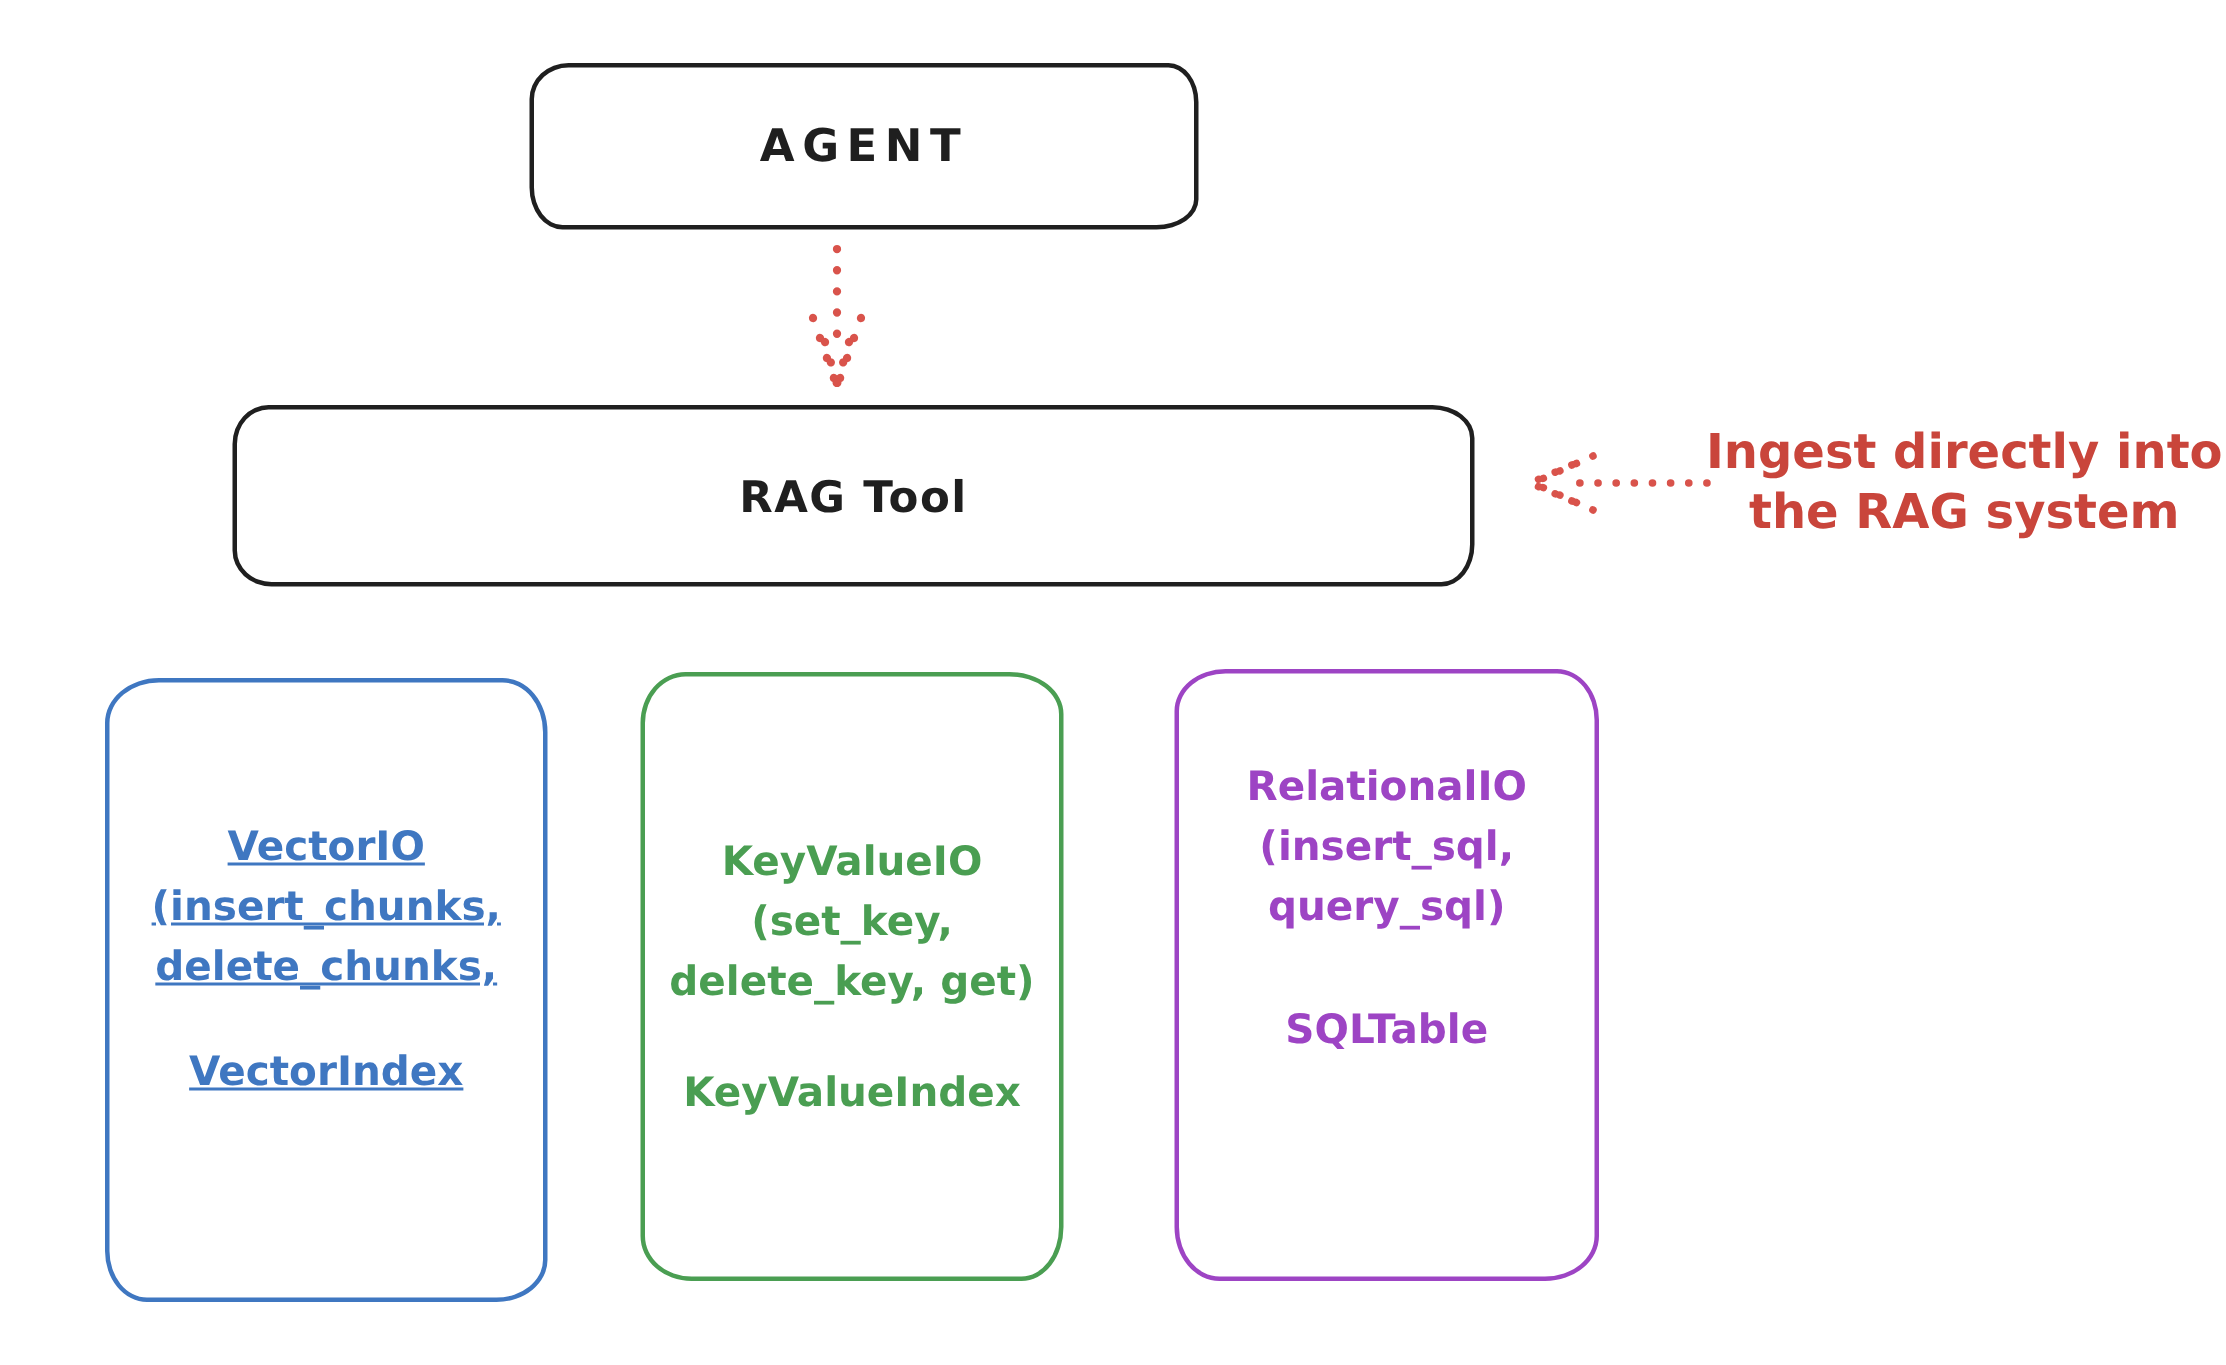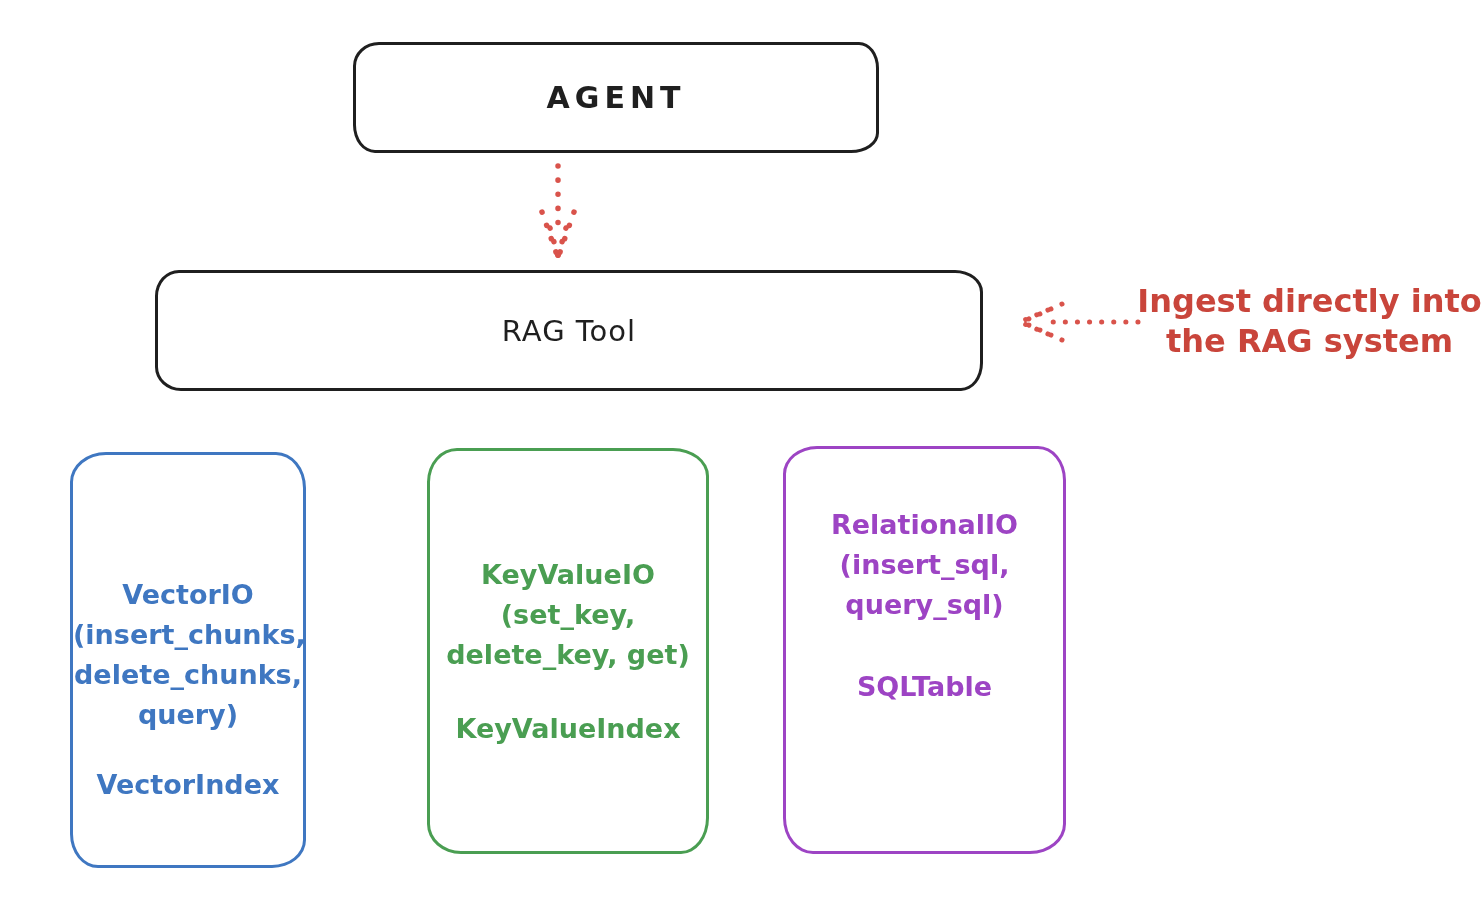--- a/index.html
+++ b/index.html
@@ -21,28 +21,28 @@
     background: #ffffff;
     display: flex;
     align-items: center;
     justify-content: center;
   }
   .black-box {
     border: 3.5px solid var(--ink, #1f1f1f);
     color: var(--ink, #1f1f1f);
   }
   #agent-box {
-    left: 353px; top: 42px; width: 526px; height: 111px;
+    left: 353px; top: 42px; width: 446px; height: 111px;
     border-radius: 26px 20px 28px 22px / 24px 26px 20px 28px;
     font-size: 30px; font-weight: bold; letter-spacing: 5px;
   }
   #rag-box {
     left: 155px; top: 270px; width: 828px; height: 121px;
     border-radius: 24px 28px 22px 26px / 26px 22px 28px 24px;
-    font-size: 29px; font-weight: normal; letter-spacing: 1px;
+    font-size: 29px; font-weight: bold; letter-spacing: 1px;
   }
   .arrow-svg { position: absolute; }
   #arrow-down { left: 533px; top: 160px; }
   #arrow-left { left: 1008px; top: 296px; }
   #ingest-text {
     position: absolute;
     left: 1135px; top: 281px; width: 349px;
     text-align: center;
     color: var(--annotation-red, #c9453b);
     font-size: 32px; font-weight: bold; line-height: 40px;
@@ -50,25 +50,26 @@
   .backend-box {
     position: absolute;
     box-sizing: border-box;
     background: #ffffff;
     text-align: center;
     font-size: 27px;
     font-weight: bold;
     line-height: 40px;
   }
   #vector-box {
-    left: 70px; top: 452px; width: 236px; height: 416px;
+    left: 70px; top: 452px; width: 295px; height: 416px;
     border: 3.5px solid var(--vector-blue, #3f77c1);
     color: var(--vector-blue, #3f77c1);
     border-radius: 36px 30px 34px 28px / 30px 36px 28px 34px;
-    padding-top: 120px;
+    padding-top: 90px;
+    text-decoration: underline;
   }
   #keyvalue-box {
     left: 427px; top: 448px; width: 282px; height: 406px;
     border: 3.5px solid var(--keyvalue-green, #4a9e52);
     color: var(--keyvalue-green, #4a9e52);
     border-radius: 30px 36px 28px 34px / 34px 28px 36px 30px;
     padding-top: 104px;
   }
   #relational-box {
     left: 783px; top: 446px; width: 283px; height: 408px;
@@ -116,21 +117,20 @@
 
   <div id="ingest-text">
     <div>Ingest directly into</div>
     <div>the RAG system</div>
   </div>
 
   <div id="vector-box" class="backend-box">
     <div>VectorIO</div>
     <div>(insert_chunks,</div>
     <div>delete_chunks,</div>
-    <div>query)</div>
     <div class="index-label-vector">VectorIndex</div>
   </div>
 
   <div id="keyvalue-box" class="backend-box">
     <div>KeyValueIO</div>
     <div>(set_key,</div>
     <div>delete_key, get)</div>
     <div class="index-label-keyvalue">KeyValueIndex</div>
   </div>
 

